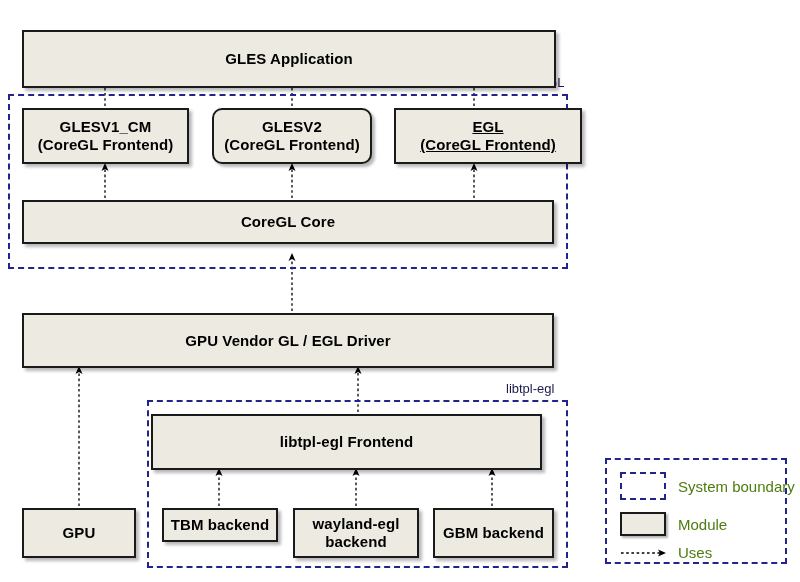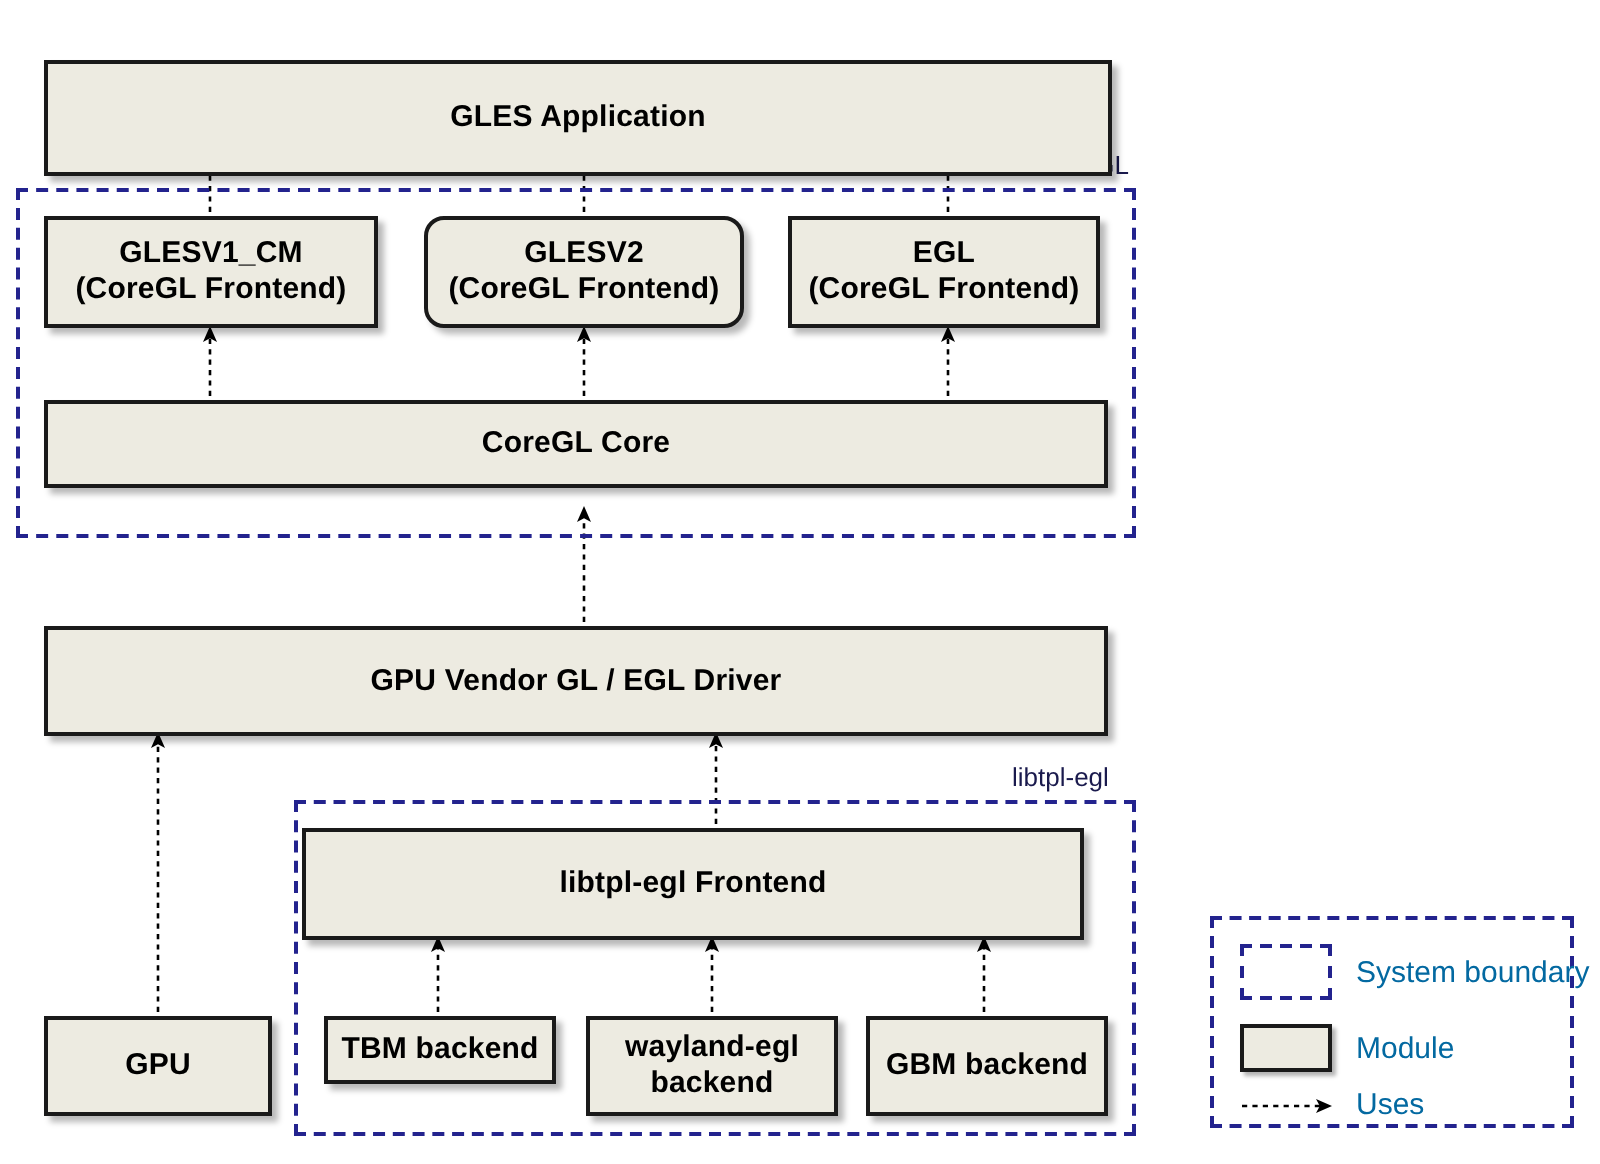--- a/index.html
+++ b/index.html
@@ -69,21 +69,21 @@
     border: 2px dashed #23238E;
     background: #ffffff;
   }
   .legend-row {
     position: absolute;
     display: flex;
     align-items: center;
   }
   .legend-text {
     font-size: 15px;
-    color: #0369a1;
+    color: #4d7c0f;
     white-space: nowrap;
     font-family: "Liberation Sans", sans-serif;
   }
   .legend-dashbox {
     box-sizing: border-box;
     width: 46px;
     height: 28px;
     border: 2px dashed #23238E;
   }
   .legend-modbox {
@@ -145,21 +145,21 @@
     </span>
   </div>
 
   <div class="module" style="left:212px; top:108px; width:160px; height:56px;border-radius:10px;">
     <span class="lines">
       <span class="l1">GLESV2</span>
       <span class="l2">(CoreGL Frontend)</span>
     </span>
   </div>
 
-  <div class="module" style="left:394px; top:108px; width:156px; height:56px;">
+  <div class="module" style="left:394px; top:108px; width:188px; height:56px;text-decoration:underline;">
     <span class="lines">
       <span class="l1">EGL</span>
       <span class="l2">(CoreGL Frontend)</span>
     </span>
   </div>
 
   <div class="module" style="left:22px; top:200px; width:532px; height:44px;">
     <span class="lines">CoreGL Core</span>
   </div>
 

